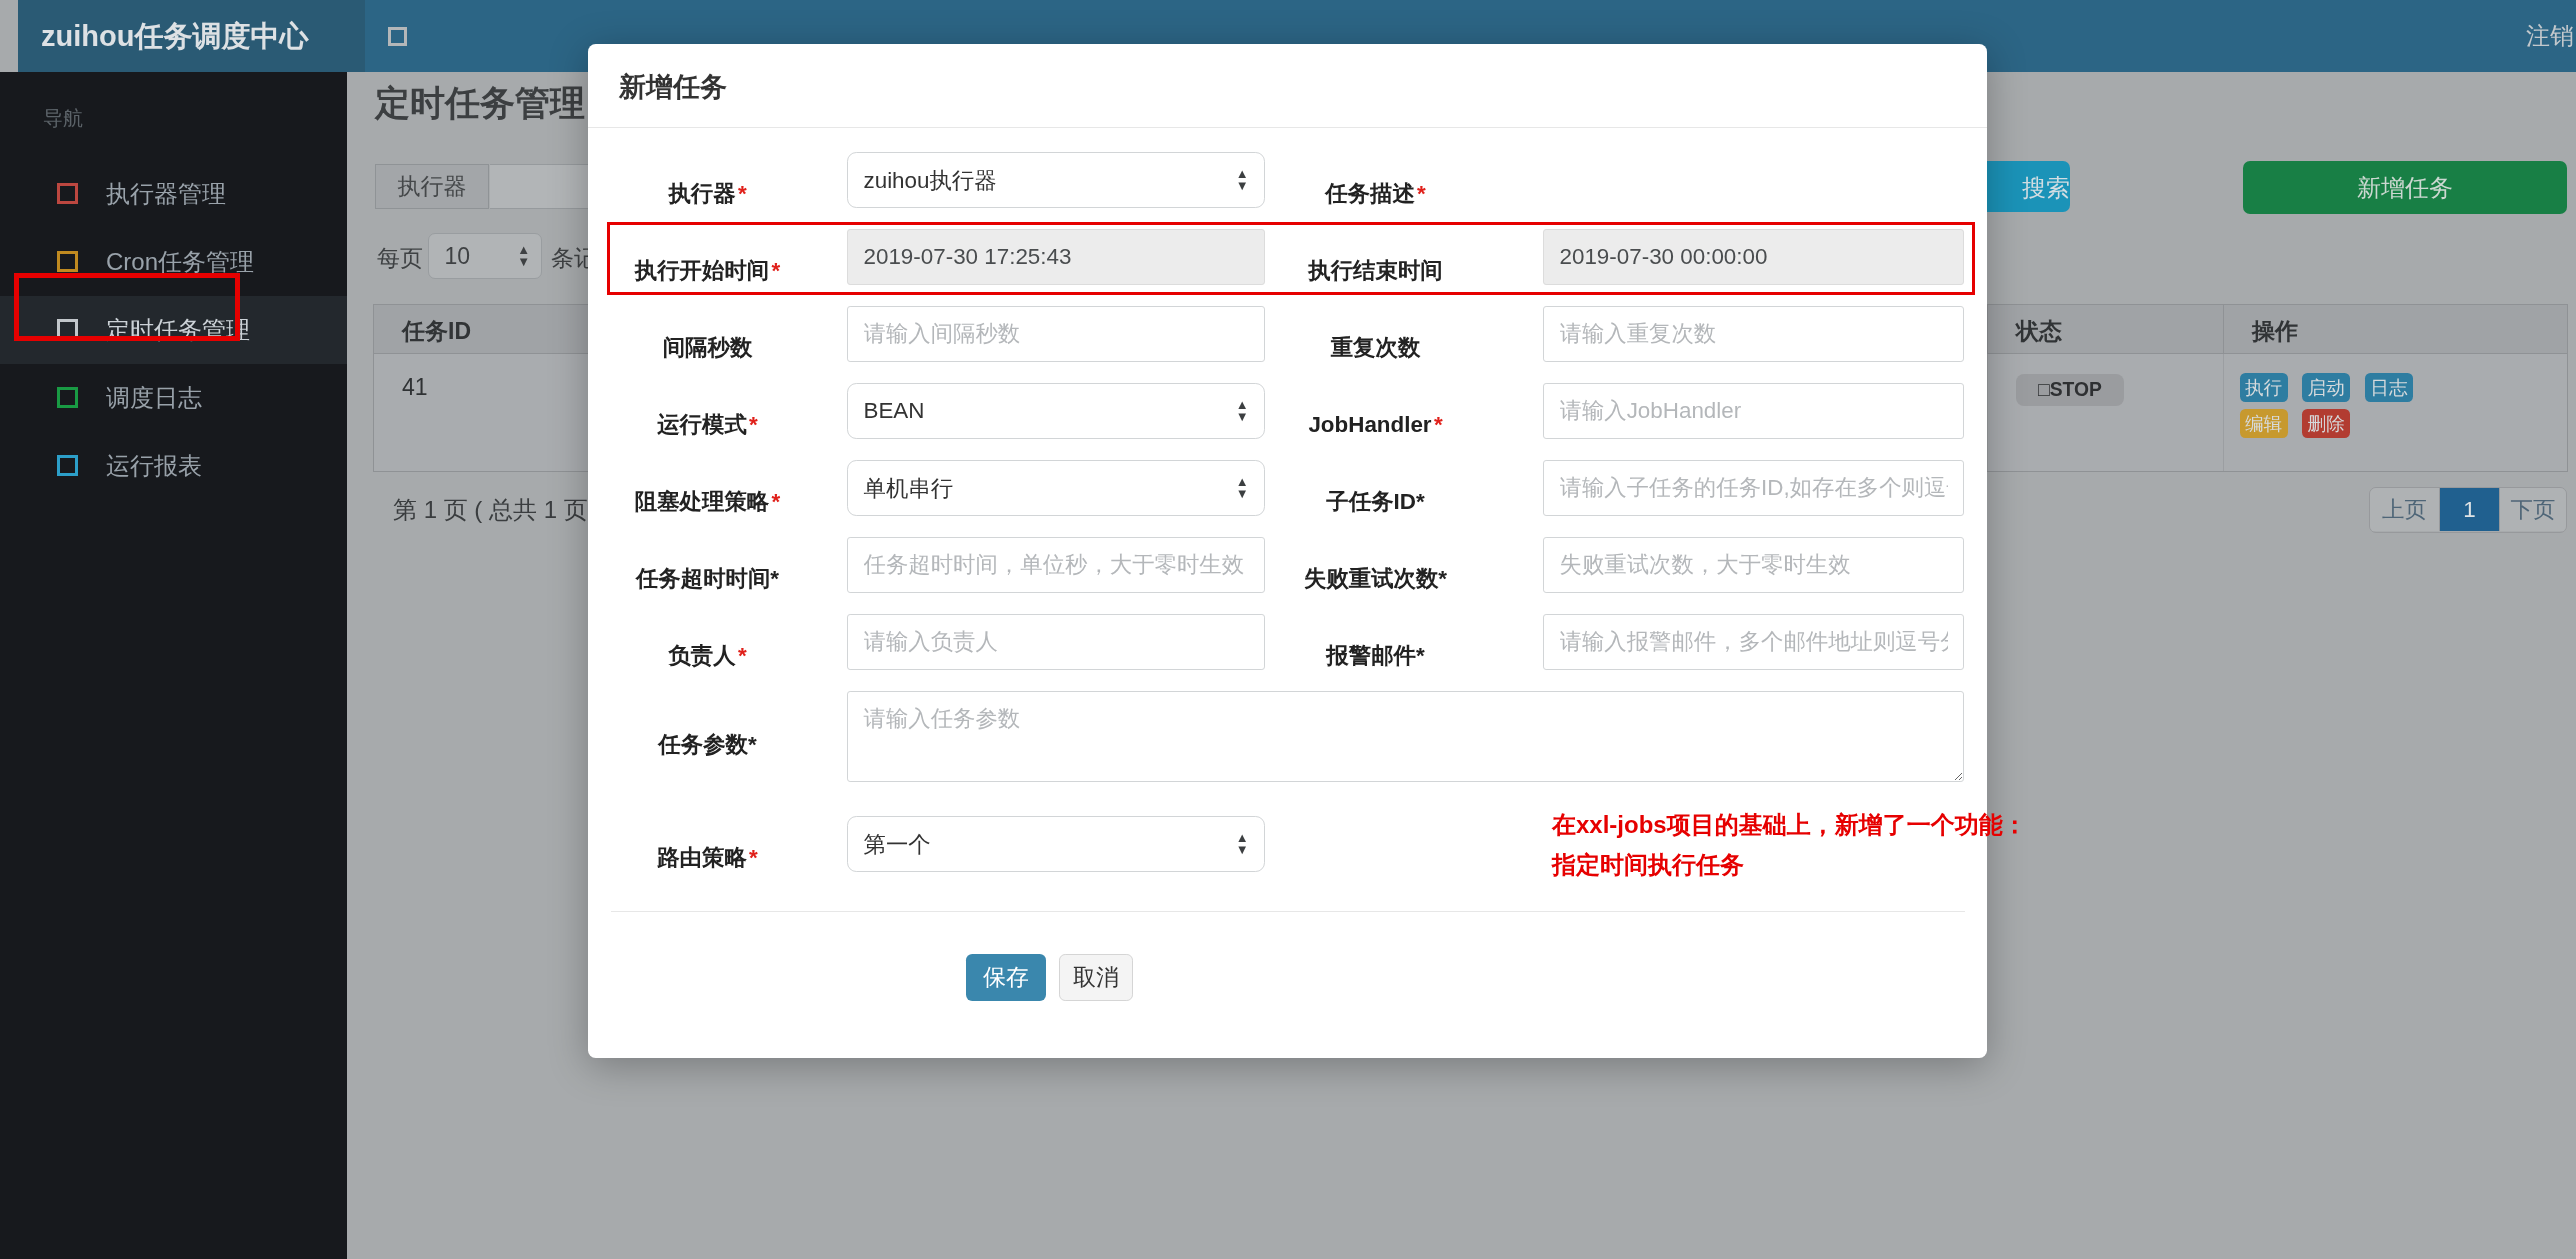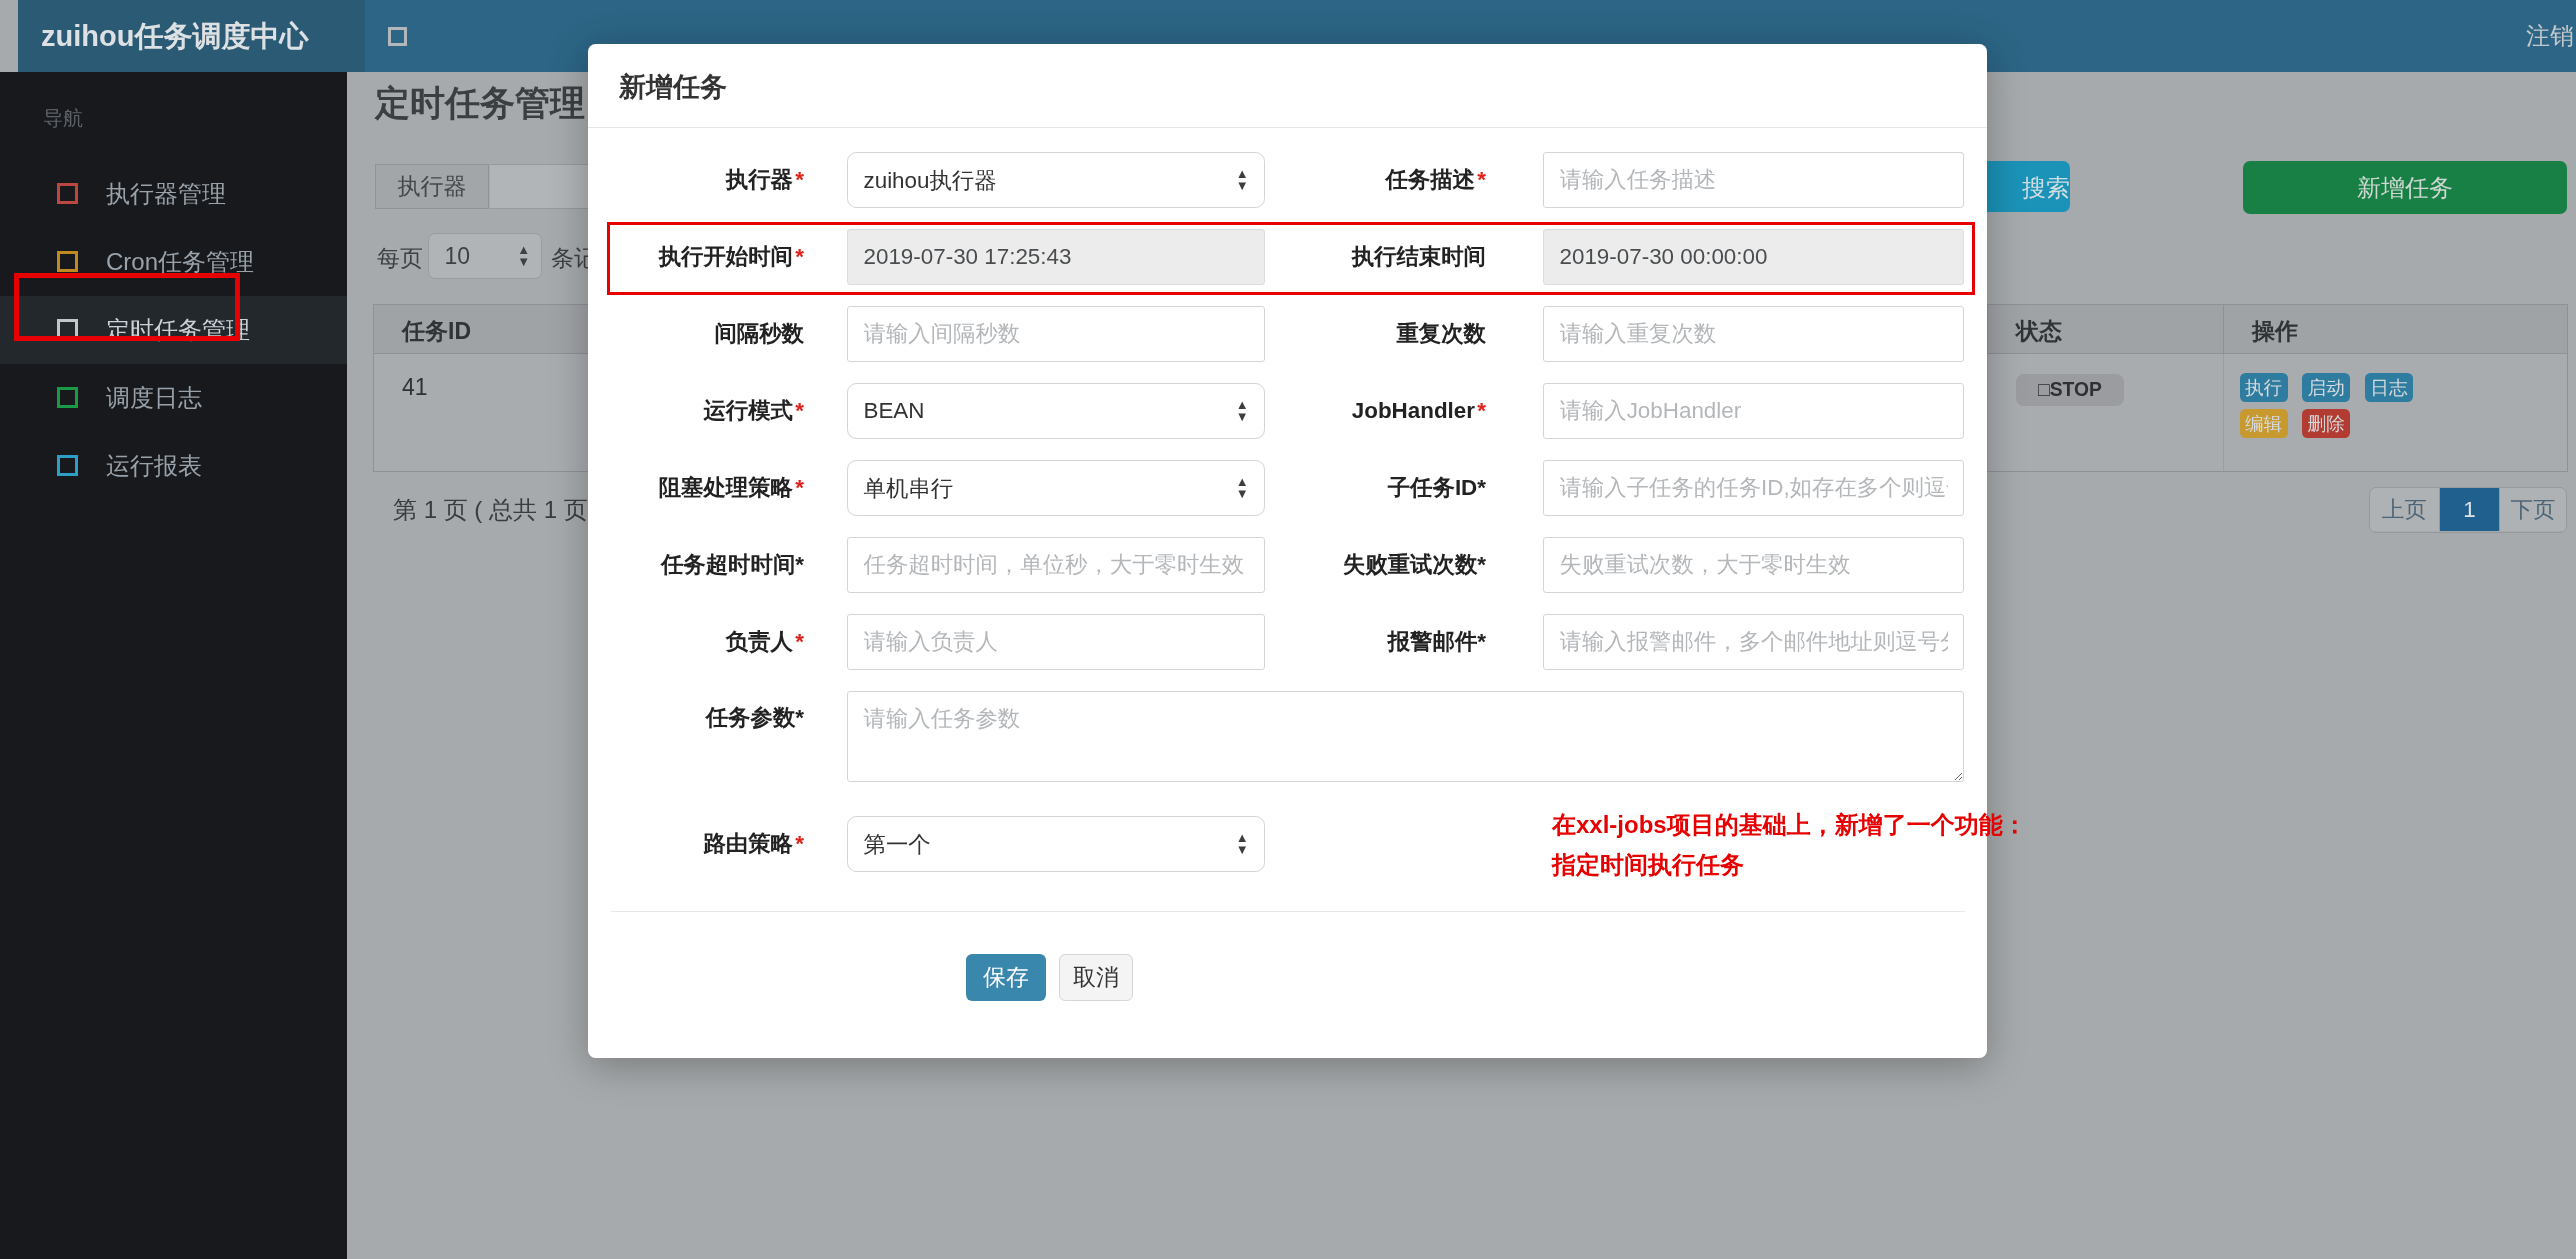--- a/index.html
+++ b/index.html
@@ -77,21 +77,21 @@
   .pg:last-child { border-right:none; }
   .pg-prev { width:70px; } .pg-cur { width:60px; background:#20608f; color:#dfe3e5; } .pg-next { width:66px; }
   
   .modal { position:absolute; left:588px; top:44px; width:1399px; height:1014px; background:#ffffff;
            border-radius:7.7px; box-shadow:0 7.7px 39px rgba(0,0,0,0.28); z-index:10; }
   .modal-header { height:84px; border-bottom:1.5px solid #e7e7e7; padding:25px 0 0 31px;
                   font-size:27px; font-weight:bold; color:#333; }
   .modal-body { padding-top:24px; }
   .frow { display:flex; align-items:center; margin:0 21.7px 21px 23px; }
   .frow.ta-row { align-items:flex-start; }
-  .flabel { font-size:22.4px; font-weight:bold; color:#222; text-align:right; flex:none; line-height:26px; }
+  .flabel { font-size:22.4px; font-weight:bold; color:#222; text-align:center; flex:none; line-height:26px;margin-top:27px; }
   .l1 { width:193px; } .l2 { width:221px; }
   .star { color:#e0201a; margin-left:2.3px; }
   .ctl { height:56px; border:1.5px solid #d2d5d7; border-radius:3.1px; font-size:22.4px; color:#333;
          padding:0 15.5px; background:#fff; }
   .w1 { width:418px; margin-left:43px; flex:none; }
   .w2 { width:421px; margin-left:57px; flex:none; }
   .wwide { width:1117px; margin-left:43px; flex:none; }
   input.ctl::placeholder, textarea.ctl::placeholder { color:#b4b7ba; opacity:1; }
   .sel { display:flex; align-items:center; justify-content:space-between; border-radius:9.3px; cursor:pointer; }
   .sel .arrows { display:flex; flex-direction:column; align-items:center; color:#3c3f41; }
@@ -202,21 +202,20 @@
     <div class="frow">
       <div class="flabel l1"><span>执行器</span><span class="star">*</span></div>
       <div class="ctl sel w1">
         <span>zuihou执行器</span>
         <span class="arrows">
             <span>▲</span>
             <span>▼</span>
           </span>
       </div>
       <div class="flabel l2"><span>任务描述</span><span class="star">*</span></div>
-      <input class="ctl w2" placeholder="请输入任务描述" style="">
     </div>
 
     <div class="frow">
       <div class="flabel l1"><span>执行开始时间</span><span class="star">*</span></div>
       <div class="ctl readonly w1">2019-07-30 17:25:43</div>
       <div class="flabel l2"><span>执行结束时间</span></div>
       <div class="ctl readonly w2">2019-07-30 00:00:00</div>
     </div>
 
     <div class="frow">

